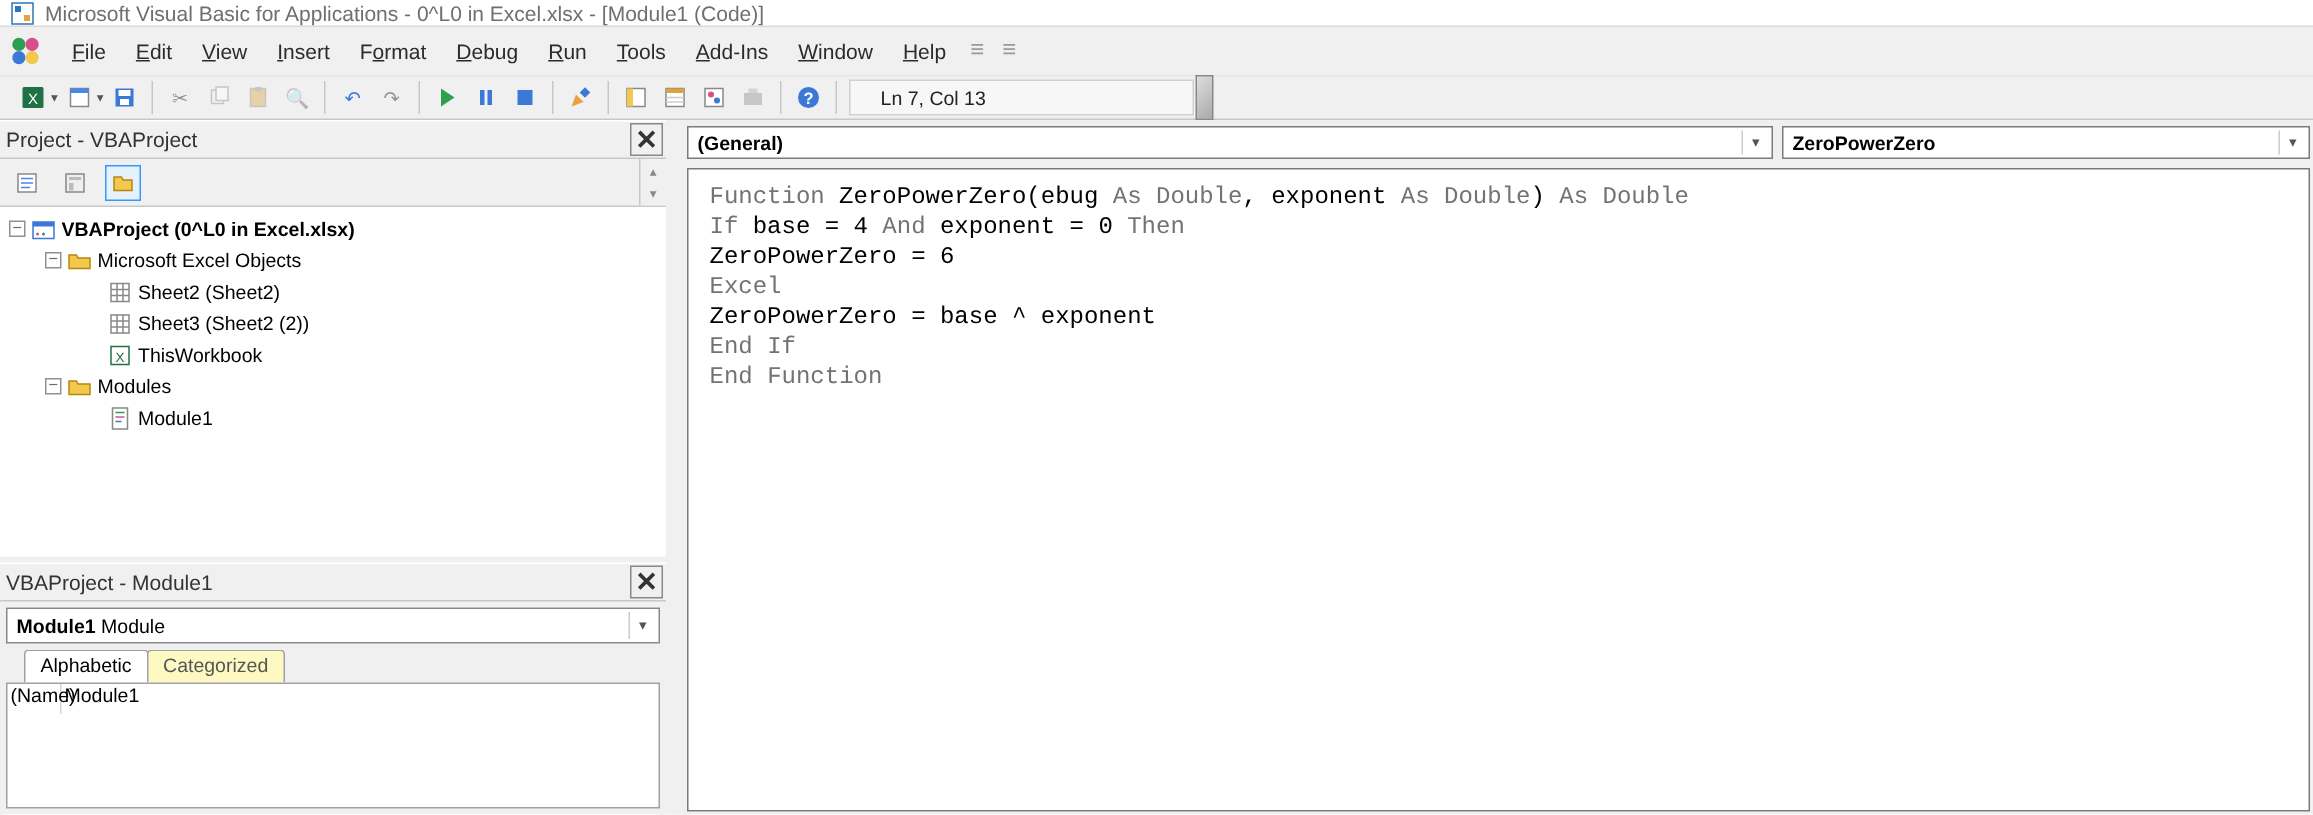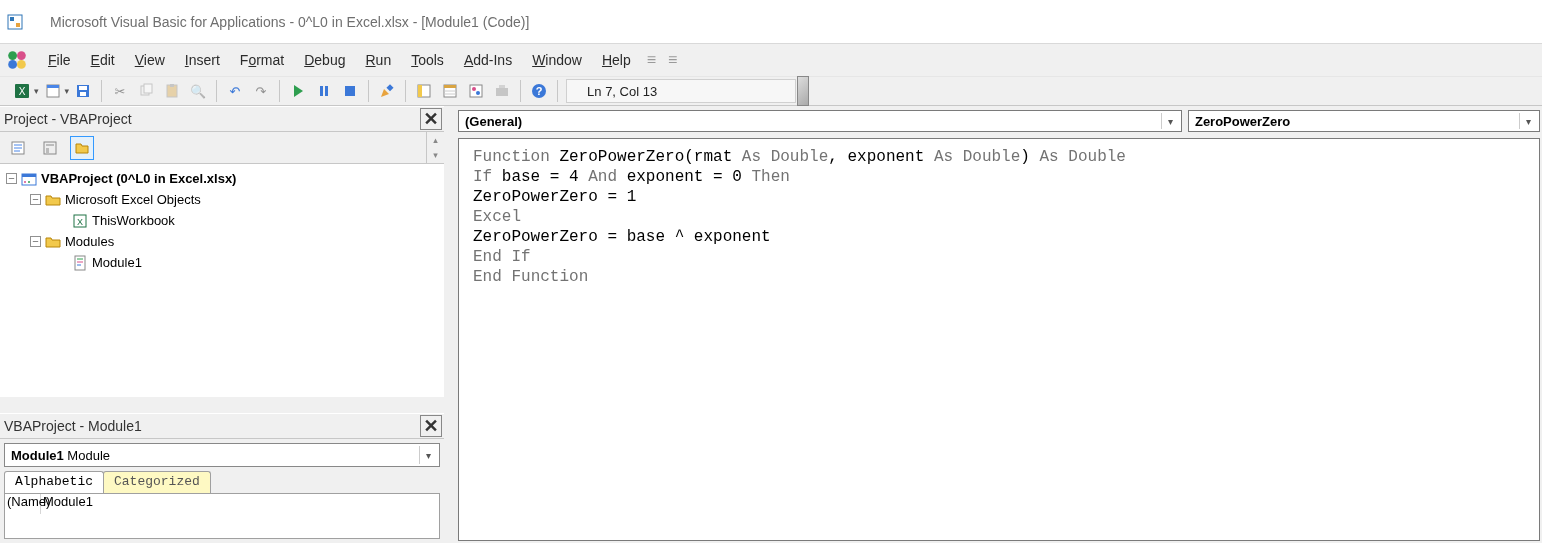--- a/index.html
+++ b/index.html
@@ -1,19 +1,19 @@
 <!DOCTYPE html>
 <html><head>
 <meta charset="utf-8">
 <style>
 * { box-sizing: border-box; margin: 0; padding: 0; }
 body { font-family: "Segoe UI", Tahoma, sans-serif; font-size: 13px; background: #f0f0f0; width: 1542px; height: 543px; overflow: hidden; display: flex; flex-direction: column; }
 
 
-.titlebar { height: 44px; background: #fff; border-bottom: 1px solid #d9d9d9; display: flex; align-items: center; padding-left: 6px; color: #6f6f6f; font-size: 14px; gap: 20px; }
+.titlebar { height: 18px; background: #fff; border-bottom: 1px solid #d9d9d9; display: flex; align-items: center; padding-left: 6px; color: #6f6f6f; font-size: 14px; }
 .titlebar .app-icon { width: 18px; height: 18px; margin-right: 6px; display: flex; align-items: center; justify-content: center; }
 .titlebar .app-icon svg { width: 16px; height: 16px; }
 
 
 .menubar { height: 32px; background: #f0f0f0; display: flex; align-items: center; padding-left: 6px; }
 .menubar .logo { width: 22px; height: 22px; margin-right: 10px; display:flex;align-items:center;justify-content:center; }
 .menubar .menu-item { padding: 4px 10px; font-size: 14px; color: #2b2b2b; cursor: default; }
 .menubar .menu-item .ul { text-decoration: underline; }
 .menubar .extra-icons { display:flex; gap:12px; color:#9a9a9a; margin-left:6px; font-size:16px;}
 
@@ -24,21 +24,21 @@
 .tsep { width: 1px; height: 22px; background: #c7c7c7; margin: 0 4px; }
 .drop { font-size:9px;color:#555;margin-left:-2px;}
 .status { font-size: 13px; color: #222; margin-left: 12px; }
 .status-wrap{display:flex;align-items:center;border:1px solid #d0d0d0;height:24px;padding:0 40px 0 8px;background:#f7f7f7;margin-left:2px;position:relative;width:230px;}
 .status-end{width:12px;height:30px;background:linear-gradient(135deg,#ddd 0%,#aaa 100%);border:1px solid #888;margin-left:-1px;}
 
 
 .workspace { flex: 1; display: flex; min-height: 0; }
 
 
-.leftcol { width: 448px; display: flex; flex-direction: column; border-right: 4px solid #f0f0f0; gap: 12px; }
+.leftcol { width: 448px; display: flex; flex-direction: column; border-right: 4px solid #f0f0f0; }
 
 .pane-header { height: 26px; background: #f0f0f0; border-top:1px solid #fff; border-bottom: 1px solid #c7c7c7; display: flex; align-items: center; padding-left: 4px; font-size: 14px; color: #333; }
 .pane-header .x { margin-left: auto; width: 22px; height: 22px; display: flex; align-items: center; justify-content: center; font-weight: bold; font-size: 18px; cursor: default; border:1px solid #888; margin-right:2px;}
 
 
 .project-pane { display:flex; flex-direction:column; flex:0 0 295px; border-bottom:4px solid #f0f0f0;}
 .project-toolbar { height: 32px; border-bottom: 1px solid #c7c7c7; display: flex; align-items: center; padding-left: 6px; gap: 8px; background:#f0f0f0; position:relative;}
 .pti { width:24px;height:24px;display:flex;align-items:center;justify-content:center;border:1px solid transparent;}
 .pti.sel{border:1px solid #3399ff;background:#e5f1fb;}
 .project-toolbar .scroll-stub{position:absolute;right:0;top:0;width:18px;height:100%;background:#f0f0f0;border-left:1px solid #c7c7c7;display:flex;flex-direction:column;}
@@ -46,21 +46,21 @@
 .tree { flex:1; background: #fff; overflow: auto; font-size: 13px; padding-top:4px;}
 .tree-row { height: 21px; display: flex; align-items: center; white-space: nowrap; }
 .twig { width:14px; text-align:center; color:#6a6a6a; font-size:11px; border:1px solid #919191;line-height:9px;height:11px;width:11px;margin-right:4px;background:#fff;}
 .node-icon { width:16px;height:16px;margin-right:4px;display:inline-flex;align-items:center;justify-content:center;}
 .bold { font-weight: 600; }
 
 
 .props-pane { flex:1; display:flex; flex-direction:column; }
 .props-combo { height: 24px; border: 1px solid #888; margin: 4px; display: flex; align-items: center; padding: 0 6px; font-size: 13px; background:#fff; position:relative;}
 .props-combo .dd{position:absolute;right:2px;top:2px;bottom:2px;width:18px;display:flex;align-items:center;justify-content:center;font-size:10px;color:#555;border-left:1px solid #ccc;}
-.props-tabs { display:flex; height:22px; margin:0 4px;font-family:Liberation Mono, monospace; }
+.props-tabs { display:flex; height:22px; margin:0 16px; }
 .ptab { padding:2px 10px; font-size:13px; border:1px solid #a0a0a0; border-bottom:none; background:#fff; margin-right:-1px; border-radius:3px 3px 0 0;}
 .ptab.inactive { background:#fef9c3; color:#555;}
 .props-grid { flex:1; margin:0 4px 4px 4px; border:1px solid #a0a0a0; background:#fff; }
 .prow { display:flex; height:20px; font-size:13px;}
 .prow .pk { width:36px; padding-left:2px; border-right:1px solid #d6d6d6;}
 .prow .pv { flex:1; padding-left:2px;}
 
 
 .codecol { flex:1; display:flex; flex-direction:column; background:#f0f0f0; }
 .code-dropdowns { height:26px; display:flex; margin:4px 2px 0 10px; gap:6px; }
@@ -269,20 +269,44 @@
             <span class="node-icon">
               <svg width="16" height="16" viewBox="0 0 16 16">
                 <path d="M1 4h5l1 2h8v7H1z" fill="#f2c94c" stroke="#b8860b"></path>
               </svg>
             </span>
             <span>Microsoft Excel Objects</span>
           </div>
         <div class="tree-row" style="padding-left:72px">
             <span class="node-icon">
               <svg width="16" height="16" viewBox="0 0 16 16">
+                <rect x="2" y="2" width="12" height="12" fill="#fff" stroke="#888"></rect>
+                <line x1="2" y1="6" x2="14" y2="6" stroke="#888"></line>
+                <line x1="2" y1="10" x2="14" y2="10" stroke="#888"></line>
+                <line x1="6" y1="2" x2="6" y2="14" stroke="#888"></line>
+                <line x1="10" y1="2" x2="10" y2="14" stroke="#888"></line>
+              </svg>
+            </span>
+            <span>Sheet2 (Sheet2)</span>
+          </div>
+        <div class="tree-row" style="padding-left:72px">
+            <span class="node-icon">
+              <svg width="16" height="16" viewBox="0 0 16 16">
+                <rect x="2" y="2" width="12" height="12" fill="#fff" stroke="#888"></rect>
+                <line x1="2" y1="6" x2="14" y2="6" stroke="#888"></line>
+                <line x1="2" y1="10" x2="14" y2="10" stroke="#888"></line>
+                <line x1="6" y1="2" x2="6" y2="14" stroke="#888"></line>
+                <line x1="10" y1="2" x2="10" y2="14" stroke="#888"></line>
+              </svg>
+            </span>
+            <span>Sheet3 (Sheet2 (2))</span>
+          </div>
+        <div class="tree-row" style="padding-left:72px">
+            <span class="node-icon">
+              <svg width="16" height="16" viewBox="0 0 16 16">
                 <rect x="2" y="2" width="12" height="12" fill="#fff" stroke="#1f7244"></rect>
                 <text x="8" y="12" font-size="9" text-anchor="middle" fill="#1f7244">X</text>
               </svg>
             </span>
             <span>ThisWorkbook</span>
           </div>
         <div class="tree-row" style="padding-left:30px">
             <span class="twig">−</span>
             <span class="node-icon">
               <svg width="16" height="16" viewBox="0 0 16 16">
@@ -334,23 +358,23 @@
     <div class="code-dropdowns">
       <div class="cd">
           <span>(General)</span>
           <span class="dd">▾</span>
         </div>
       <div class="cd">
           <span>ZeroPowerZero</span>
           <span class="dd">▾</span>
         </div>
     </div>
-    <div class="code-editor"><span class="kw">Function</span><span> ZeroPowerZero(rmat </span><span class="kw">As</span><span> </span><span class="kw">Double</span><span>, exponent </span><span class="kw">As</span><span> </span><span class="kw">Double</span><span>) </span><span class="kw">As</span><span> </span><span class="kw">Double</span>
+    <div class="code-editor"><span class="kw">Function</span><span> ZeroPowerZero(ebug </span><span class="kw">As</span><span> </span><span class="kw">Double</span><span>, exponent </span><span class="kw">As</span><span> </span><span class="kw">Double</span><span>) </span><span class="kw">As</span><span> </span><span class="kw">Double</span>
 <span class="kw">If</span><span> base = 4 </span><span class="kw">And</span><span> exponent = 0 </span><span class="kw">Then</span>
-<span>ZeroPowerZero = 1</span>
+<span>ZeroPowerZero = 6</span>
 <span class="kw">Excel</span>
 <span>ZeroPowerZero = base ^ exponent</span>
 <span class="kw">End</span><span> </span><span class="kw">If</span>
 <span class="kw">End</span><span> </span><span class="kw">Function</span>
 </div>
   </div>
 
 </div>
 
 </body></html>

